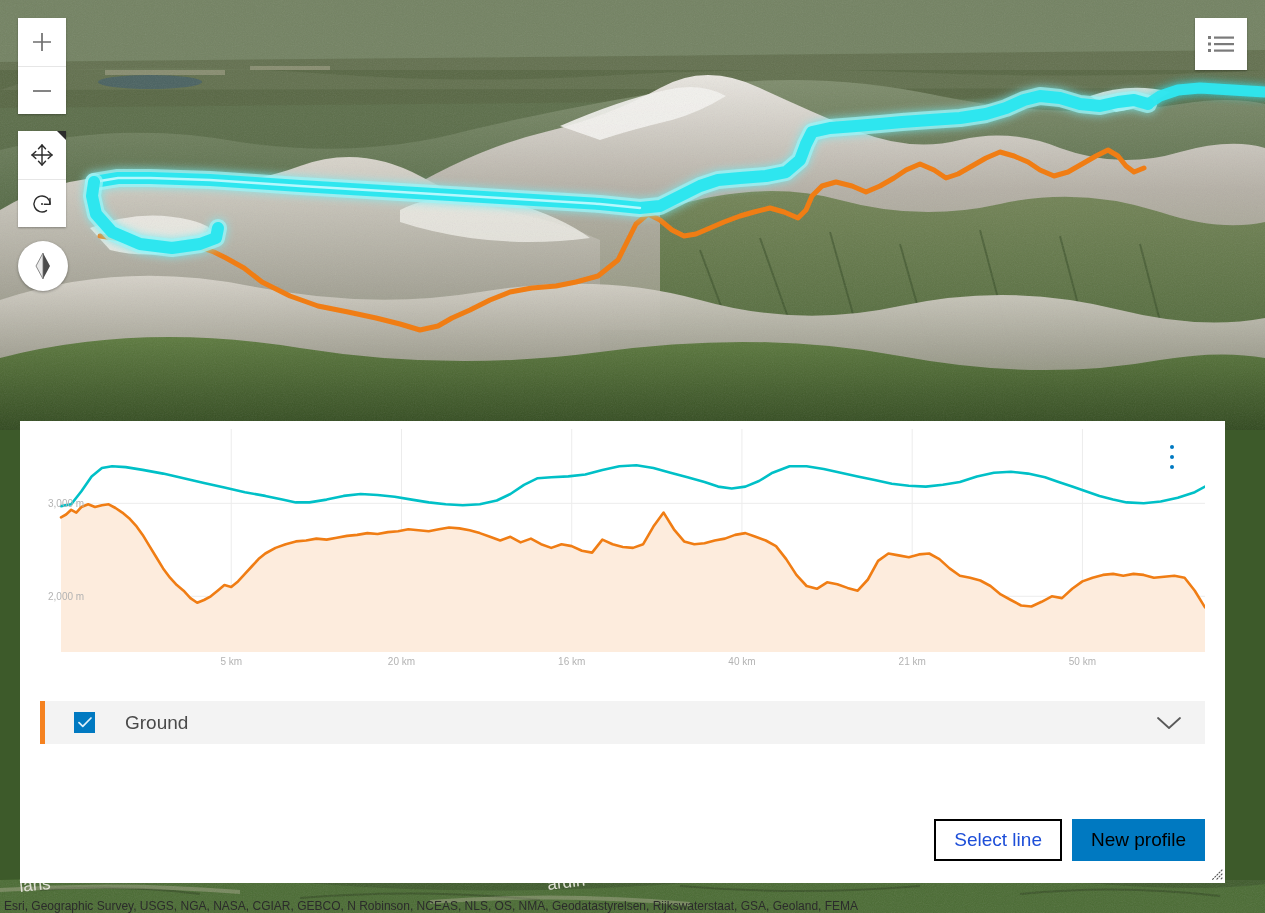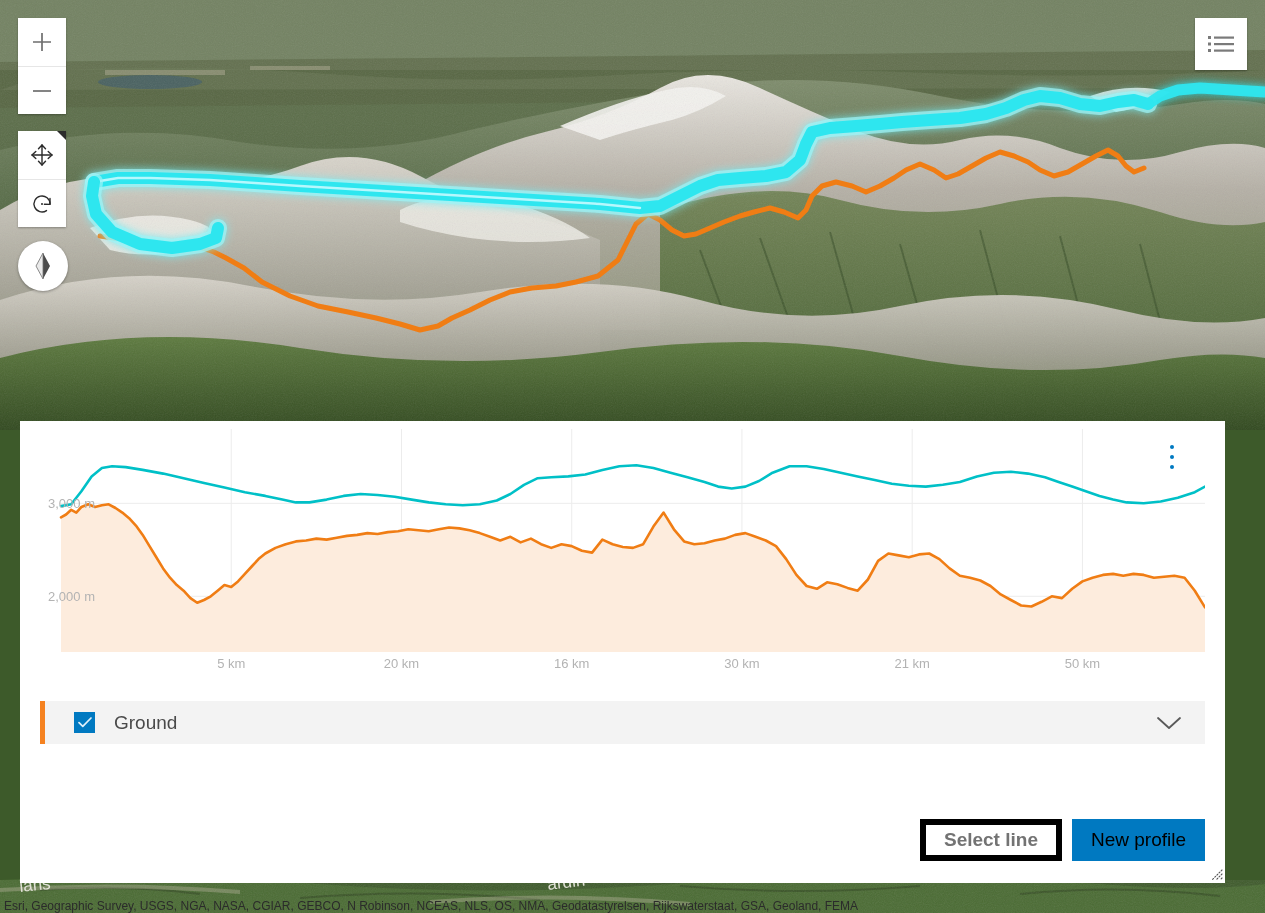--- a/index.html
+++ b/index.html
@@ -29,44 +29,44 @@
     box-shadow:0 1px 3px rgba(0,0,0,.35);cursor:pointer;}
   #legend-toggle{position:absolute;right:18px;top:18px;width:52px;height:52px;background:#fff;
     display:flex;align-items:center;justify-content:center;
     box-shadow:0 1px 2px rgba(0,0,0,.3);cursor:pointer;}
 
   
   #profile-panel{position:absolute;left:20px;top:421px;width:1205px;height:462px;
     background:#fff;box-sizing:border-box;overflow:hidden;}
   #chart-area{position:relative;width:1185px;height:245px;margin-left:0;}
   #chart-svg{position:absolute;left:0;top:0;}
-  .axis-label{position:absolute;font-size:13px;color:#b3b3b3;white-space:nowrap;}
+  .axis-label{position:absolute;font-size:10px;color:#b3b3b3;white-space:nowrap;}
   .ylab{left:28px;transform:translateY(-50%);}
   .xlab{top:235px;transform:translateX(-50%);}
   #chart-menu{position:absolute;right:23px;top:22px;width:20px;height:28px;
     display:flex;flex-direction:column;align-items:center;justify-content:space-between;
     cursor:pointer;padding:2px 0;box-sizing:border-box;}
   #chart-menu i{display:block;width:4px;height:4px;border-radius:50%;background:#0079c1;}
 
   
   #legend-list{position:absolute;left:20px;top:280px;width:1165px;}
   .legend-row{position:relative;height:43px;background:#f3f3f3;display:flex;align-items:center;
     margin-bottom:9px;cursor:pointer;}
   .swatch-bar{position:absolute;left:0;top:0;width:5px;height:100%;}
   .lg-check{width:21px;height:21px;margin-left:34px;background:#0079c1;
     display:flex;align-items:center;justify-content:center;flex:none;cursor:pointer;}
   .lg-check svg{display:block;}
-  .lg-label{margin-left:19px;font-size:19px;color:#4a4a4a;font-weight:400;}
+  .lg-label{margin-left:30px;font-size:19px;color:#4a4a4a;font-weight:400;}
   .lg-chev{margin-left:auto;margin-right:23px;display:flex;align-items:center;cursor:pointer;}
 
   
   #panel-actions{position:absolute;right:20px;top:398px;display:flex;gap:10px;}
   .btn{height:42px;display:flex;align-items:center;justify-content:center;
     font-size:19px;box-sizing:border-box;cursor:pointer;padding:0 18px;}
-  .btn-outline{background:#fff;border:6px solid #000000;color:#737373;font-weight:bold;}
+  .btn-outline{background:#fff;border:2px solid #000000;color:#1d4ed8;}
   .btn-solid{background:#0079c1;border:1px solid #0079c1;color:#000000;}
   #resize-grip{position:absolute;right:2px;bottom:2px;width:16px;height:16px;cursor:nwse-resize;}
 
   
   #attribution{position:absolute;left:0;bottom:0;width:1265px;height:14px;overflow:hidden;
     font-size:12px;color:#2b2b2b;white-space:nowrap;line-height:15px;padding-left:4px;
     box-sizing:border-box;}
 </style>
 </head>
 <body>
@@ -287,21 +287,21 @@
           <polyline points="41.0,96.3 46.1,93.5 51.2,88.8 56.3,91.6 61.4,86.0 68.2,83.3 75.0,86.0 81.9,84.2 88.7,83.3 95.5,87.0 102.3,91.6 109.1,97.2 115.9,104.6 122.7,113.9 129.5,125.1 136.3,136.2 143.1,147.4 150.0,156.7 156.8,164.1 163.6,169.7 170.4,177.1 177.2,181.8 184.0,179.0 190.8,175.3 197.6,169.7 204.4,164.1 211.2,166.0 218.0,160.4 224.9,152.9 231.7,145.5 238.5,138.1 245.3,132.5 255.5,126.9 265.7,123.2 275.9,120.4 286.1,119.5 296.4,117.6 306.6,118.6 316.8,116.7 327.0,114.9 337.2,113.9 347.4,112.1 357.6,113.0 367.9,111.1 378.1,110.2 388.3,108.3 398.5,109.3 408.7,110.2 418.9,108.3 429.1,106.5 439.4,107.4 449.6,109.3 459.8,112.1 470.0,115.8 480.2,119.5 490.4,115.8 500.6,121.4 510.9,117.6 521.1,123.2 531.3,126.9 541.5,123.2 551.7,125.1 561.9,129.7 572.1,131.6 582.4,118.6 592.6,123.2 602.8,126.0 613.0,126.9 623.2,123.2 633.4,105.6 643.6,91.6 653.9,108.3 664.1,120.4 674.3,123.2 684.5,122.3 694.7,119.5 704.9,117.6 715.1,113.9 725.4,112.1 735.6,115.8 745.8,119.5 756.0,125.1 766.2,138.1 776.4,153.9 786.6,165.0 796.9,167.8 807.1,161.3 817.3,163.2 827.5,166.9 837.7,169.7 847.9,158.5 858.1,139.9 868.4,132.5 878.6,134.4 888.8,136.2 899.0,133.4 909.2,132.5 919.4,138.1 929.6,147.4 939.9,154.8 950.1,156.7 960.3,159.5 970.5,165.0 980.7,173.4 990.9,179.0 1001.1,184.5 1011.4,185.5 1021.6,180.8 1031.8,175.3 1042.0,177.1 1052.2,167.8 1062.4,160.4 1072.6,156.7 1082.9,153.9 1093.1,152.9 1103.3,154.8 1113.5,152.9 1123.7,153.9 1133.9,156.7 1144.1,155.7 1154.4,154.8 1164.6,156.7 1174.8,169.7 1185.0,186.4" fill="none" stroke="#f07d14" stroke-width="2.6" stroke-linejoin="round" stroke-linecap="round"></polyline>
         </g>
     </svg>
 
     <span class="axis-label ylab" id="ylab0" style="top: 82.3333px;">3,000 m</span>
     <span class="axis-label ylab" id="ylab1" style="top: 175.25px;">2,000 m</span>
 
     <span class="axis-label xlab" id="xl0" style="left: 211.238px;">5 km</span>
     <span class="axis-label xlab" id="xl1" style="left: 381.476px;">20 km</span>
     <span class="axis-label xlab" id="xl2" style="left: 551.714px;">16 km</span>
-    <span class="axis-label xlab" id="xl3" style="left: 721.952px;">30 km</span>
+    <span class="axis-label xlab" id="xl3" style="left: 721.952px;">40 km</span>
     <span class="axis-label xlab" id="xl4" style="left: 892.19px;">21 km</span>
     <span class="axis-label xlab" id="xl5" style="left: 1062.43px;">50 km</span>
 
     <div id="chart-menu">
       <i></i>
       <i></i>
       <i></i>
     </div>
   </div>
 

